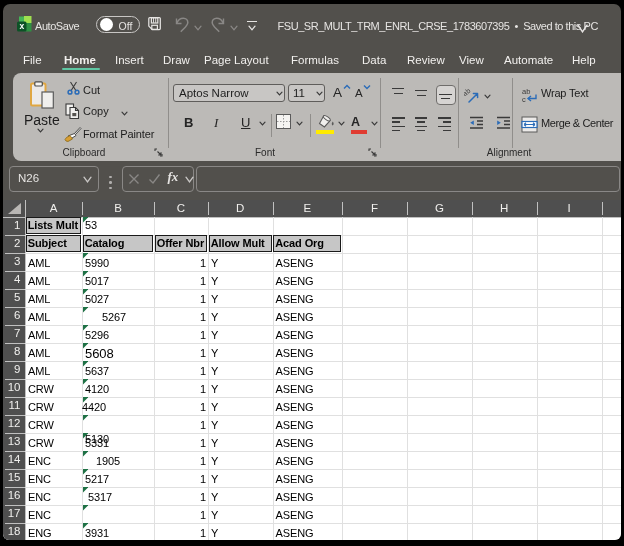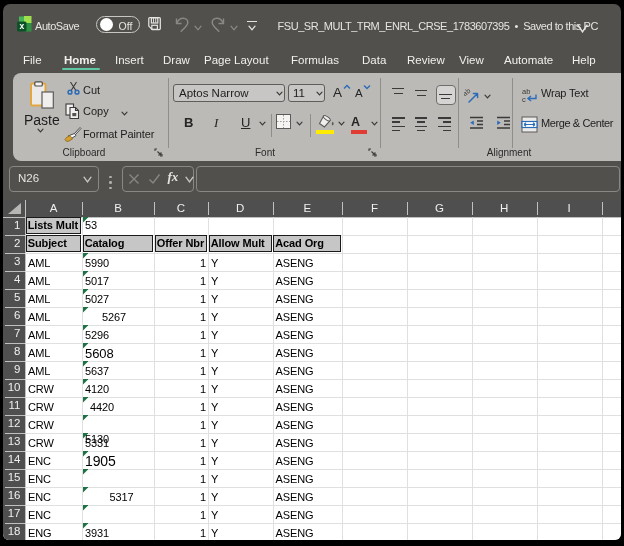--- a/index.html
+++ b/index.html
@@ -378,21 +378,21 @@
 <div class="abs" style="left:269.5px;top:161.0px;width:70.5px;height:19.0px;font-size:11px;letter-spacing:-0.1px;color:#000;line-height:21.0px;padding-left:3px;">ASENG</div>
 <div class="abs" style="left:22px;top:179.0px;width:58px;height:19.0px;font-size:11px;letter-spacing:-0.1px;color:#000;line-height:21.0px;padding-left:3px;">CRW</div>
 <div class="abs" style="left:79px;top:179.0px;width:73px;height:19.0px;font-size:11px;letter-spacing:-0.1px;color:#000;line-height:21.0px;padding-left:3px;">4120</div>
       <svg class="abs" style="left:79.5px;top:179.5px" width="5.5" height="5.5" viewBox="0 0 5.5 5.5">
         <path d="M0 0 L5.5 0 L0 5.5 Z" fill="#1e7145"></path>
       </svg>
 <div class="abs" style="left:151px;top:179.0px;width:55px;height:19.0px;font-size:11px;letter-spacing:-0.1px;color:#000;line-height:21.0px;padding-right:3px;text-align:right;">1</div>
 <div class="abs" style="left:205px;top:179.0px;width:65.5px;height:19.0px;font-size:11px;letter-spacing:-0.1px;color:#000;line-height:21.0px;padding-left:3px;">Y</div>
 <div class="abs" style="left:269.5px;top:179.0px;width:70.5px;height:19.0px;font-size:11px;letter-spacing:-0.1px;color:#000;line-height:21.0px;padding-left:3px;">ASENG</div>
 <div class="abs" style="left:22px;top:197.0px;width:58px;height:19.0px;font-size:11px;letter-spacing:-0.1px;color:#000;line-height:21.0px;padding-left:3px;">CRW</div>
-<div class="abs" style="left:79px;top:197.0px;width:87px;height:19.0px;font-size:11px;letter-spacing:-0.1px;color:#000;line-height:21.0px;padding-left:8px;">4420</div>
+<div class="abs" style="left:79px;top:197.0px;width:87px;height:19.0px;font-size:11px;letter-spacing:-0.1px;color:#000;line-height:21.0px;padding-left:0;">4420</div>
       <svg class="abs" style="left:79.5px;top:197.5px" width="5.5" height="5.5" viewBox="0 0 5.5 5.5">
         <path d="M0 0 L5.5 0 L0 5.5 Z" fill="#1e7145"></path>
       </svg>
 <div class="abs" style="left:151px;top:197.0px;width:55px;height:19.0px;font-size:11px;letter-spacing:-0.1px;color:#000;line-height:21.0px;padding-right:3px;text-align:right;">1</div>
 <div class="abs" style="left:205px;top:197.0px;width:65.5px;height:19.0px;font-size:11px;letter-spacing:-0.1px;color:#000;line-height:21.0px;padding-left:3px;">Y</div>
 <div class="abs" style="left:269.5px;top:197.0px;width:70.5px;height:19.0px;font-size:11px;letter-spacing:-0.1px;color:#000;line-height:21.0px;padding-left:3px;">ASENG</div>
 <div class="abs" style="left:22px;top:215.0px;width:58px;height:19.0px;font-size:11px;letter-spacing:-0.1px;color:#000;line-height:21.0px;padding-left:3px;">CRW</div>
 <div class="abs" style="left:79px;top:229px;width:73px;height:19.0px;font-size:11px;letter-spacing:-0.1px;color:#000;line-height:21.0px;padding-left:3px;">5130</div>
       <svg class="abs" style="left:79.5px;top:215.5px" width="5.5" height="5.5" viewBox="0 0 5.5 5.5">
         <path d="M0 0 L5.5 0 L0 5.5 Z" fill="#1e7145"></path>
@@ -402,36 +402,37 @@
 <div class="abs" style="left:269.5px;top:215.0px;width:70.5px;height:19.0px;font-size:11px;letter-spacing:-0.1px;color:#000;line-height:21.0px;padding-left:3px;">ASENG</div>
 <div class="abs" style="left:22px;top:233.0px;width:58px;height:19.0px;font-size:11px;letter-spacing:-0.1px;color:#000;line-height:21.0px;padding-left:3px;">CRW</div>
 <div class="abs" style="left:79px;top:233.0px;width:73px;height:19.0px;font-size:11px;letter-spacing:-0.1px;color:#000;line-height:21.0px;padding-left:3px;">5331</div>
       <svg class="abs" style="left:79.5px;top:233.5px" width="5.5" height="5.5" viewBox="0 0 5.5 5.5">
         <path d="M0 0 L5.5 0 L0 5.5 Z" fill="#1e7145"></path>
       </svg>
 <div class="abs" style="left:151px;top:233.0px;width:55px;height:19.0px;font-size:11px;letter-spacing:-0.1px;color:#000;line-height:21.0px;padding-right:3px;text-align:right;">1</div>
 <div class="abs" style="left:205px;top:233.0px;width:65.5px;height:19.0px;font-size:11px;letter-spacing:-0.1px;color:#000;line-height:21.0px;padding-left:3px;">Y</div>
 <div class="abs" style="left:269.5px;top:233.0px;width:70.5px;height:19.0px;font-size:11px;letter-spacing:-0.1px;color:#000;line-height:21.0px;padding-left:3px;">ASENG</div>
 <div class="abs" style="left:22px;top:251.0px;width:58px;height:19.0px;font-size:11px;letter-spacing:-0.1px;color:#000;line-height:21.0px;padding-left:3px;">ENC</div>
-<div class="abs" style="left:79px;top:251.0px;width:73px;height:19.0px;font-size:14px;letter-spacing:-0.1px;color:#000;line-height:21.0px;padding-left:3px;">1905</div>
+<div class="abs" style="left:79px;top:251.0px;width:73px;height:19.0px;font-size:11px;letter-spacing:-0.1px;color:#000;line-height:21.0px;padding-left:14px;">1905</div>
       <svg class="abs" style="left:79.5px;top:251.5px" width="5.5" height="5.5" viewBox="0 0 5.5 5.5">
         <path d="M0 0 L5.5 0 L0 5.5 Z" fill="#1e7145"></path>
       </svg>
 <div class="abs" style="left:151px;top:251.0px;width:55px;height:19.0px;font-size:11px;letter-spacing:-0.1px;color:#000;line-height:21.0px;padding-right:3px;text-align:right;">1</div>
 <div class="abs" style="left:205px;top:251.0px;width:65.5px;height:19.0px;font-size:11px;letter-spacing:-0.1px;color:#000;line-height:21.0px;padding-left:3px;">Y</div>
 <div class="abs" style="left:269.5px;top:251.0px;width:70.5px;height:19.0px;font-size:11px;letter-spacing:-0.1px;color:#000;line-height:21.0px;padding-left:3px;">ASENG</div>
 <div class="abs" style="left:22px;top:269.0px;width:58px;height:19.0px;font-size:11px;letter-spacing:-0.1px;color:#000;line-height:21.0px;padding-left:3px;">ENC</div>
+<div class="abs" style="left:79px;top:269.0px;width:73px;height:19.0px;font-size:11px;letter-spacing:-0.1px;color:#000;line-height:21.0px;padding-left:3px;">5217</div>
       <svg class="abs" style="left:79.5px;top:269.5px" width="5.5" height="5.5" viewBox="0 0 5.5 5.5">
         <path d="M0 0 L5.5 0 L0 5.5 Z" fill="#1e7145"></path>
       </svg>
 <div class="abs" style="left:151px;top:269.0px;width:55px;height:19.0px;font-size:11px;letter-spacing:-0.1px;color:#000;line-height:21.0px;padding-right:3px;text-align:right;">1</div>
 <div class="abs" style="left:205px;top:269.0px;width:65.5px;height:19.0px;font-size:11px;letter-spacing:-0.1px;color:#000;line-height:21.0px;padding-left:3px;">Y</div>
 <div class="abs" style="left:269.5px;top:269.0px;width:70.5px;height:19.0px;font-size:11px;letter-spacing:-0.1px;color:#000;line-height:21.0px;padding-left:3px;">ASENG</div>
 <div class="abs" style="left:22px;top:287.0px;width:58px;height:19.0px;font-size:11px;letter-spacing:-0.1px;color:#000;line-height:21.0px;padding-left:3px;">ENC</div>
-<div class="abs" style="left:79px;top:287.0px;width:73px;height:19.0px;font-size:11px;letter-spacing:-0.1px;color:#000;line-height:21.0px;padding-left:6px;text-align:center;">5317</div>
+<div class="abs" style="left:79px;top:287.0px;width:73px;height:19.0px;font-size:11px;letter-spacing:-0.1px;color:#000;line-height:21.0px;padding-left:6px;">5317</div>
       <svg class="abs" style="left:79.5px;top:287.5px" width="5.5" height="5.5" viewBox="0 0 5.5 5.5">
         <path d="M0 0 L5.5 0 L0 5.5 Z" fill="#1e7145"></path>
       </svg>
 <div class="abs" style="left:151px;top:287.0px;width:55px;height:19.0px;font-size:11px;letter-spacing:-0.1px;color:#000;line-height:21.0px;padding-right:3px;text-align:right;">1</div>
 <div class="abs" style="left:205px;top:287.0px;width:65.5px;height:19.0px;font-size:11px;letter-spacing:-0.1px;color:#000;line-height:21.0px;padding-left:3px;">Y</div>
 <div class="abs" style="left:269.5px;top:287.0px;width:70.5px;height:19.0px;font-size:11px;letter-spacing:-0.1px;color:#000;line-height:21.0px;padding-left:3px;">ASENG</div>
 <div class="abs" style="left:22px;top:305.0px;width:58px;height:19.0px;font-size:11px;letter-spacing:-0.1px;color:#000;line-height:21.0px;padding-left:3px;">ENC</div>
       <svg class="abs" style="left:79.5px;top:305.5px" width="5.5" height="5.5" viewBox="0 0 5.5 5.5">
         <path d="M0 0 L5.5 0 L0 5.5 Z" fill="#1e7145"></path>
       </svg>

